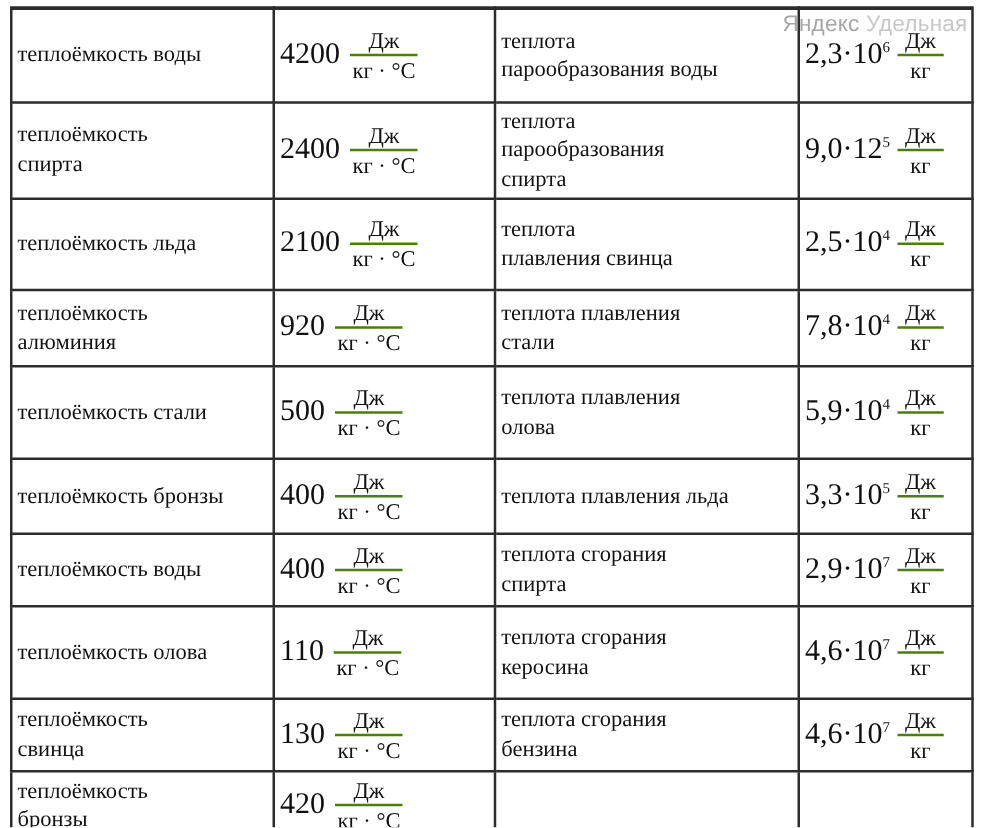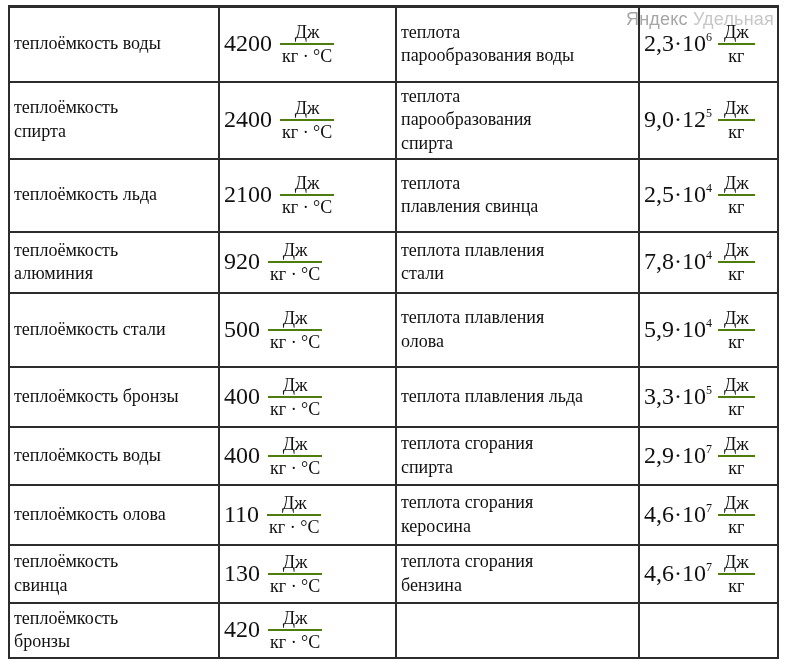--- a/index.html
+++ b/index.html
@@ -189,21 +189,21 @@
               <span class="fd">кг · °С</span>
             </span></td>
         <td class="c3"><span class="wrap">теплота сгорания
 спирта</span></td>
         <td class="c4"><span class="val">2,9·10</span><sup class="exp">7</sup><span class="frac">
               <span class="fn">Дж</span>
               <span class="fd">кг</span>
             </span></td>
       </tr>
 
-      <tr style="height:60px">
+      <tr style="height:74px">
         <td class="c1"><span class="wrap">теплоёмкость олова</span></td>
         <td class="c2"><span class="val">110</span><span class="frac">
               <span class="fn">Дж</span>
               <span class="fd">кг · °С</span>
             </span></td>
         <td class="c3"><span class="wrap">теплота сгорания
 керосина</span></td>
         <td class="c4"><span class="val">4,6·10</span><sup class="exp">7</sup><span class="frac">
               <span class="fn">Дж</span>
               <span class="fd">кг</span>

